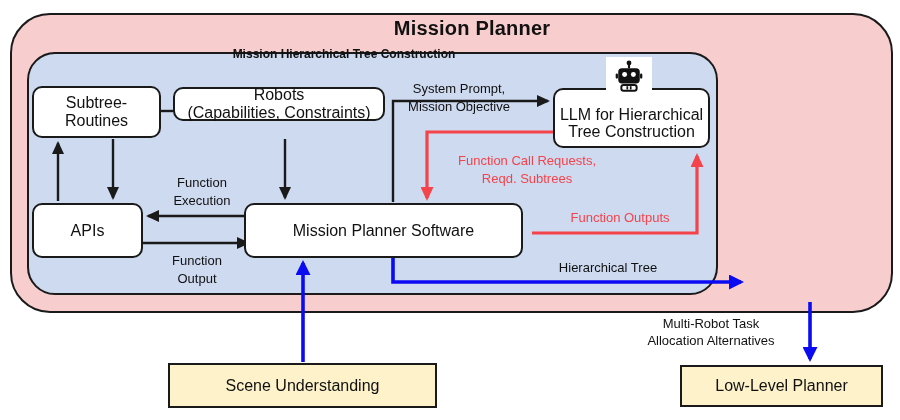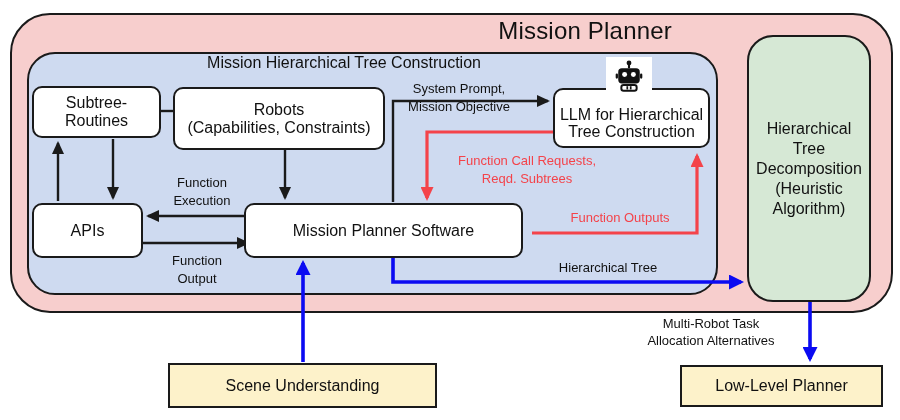--- a/index.html
+++ b/index.html
@@ -11,35 +11,35 @@
   
   .outer-frame{
     left:10px;top:13px;width:883px;height:300px;box-sizing:border-box;
     background:var(--pink);border:2px solid #1a1a1a;border-radius:40px;
   }
   .inner-frame{
     left:27px;top:52px;width:691px;height:243px;box-sizing:border-box;
     background:var(--blue-bg);border:2px solid #1a1a1a;border-radius:28px;
   }
   .title-main{
-    left:272px;top:17px;width:400px;text-align:right;
-    font-size:24px;font-weight:normal;letter-spacing:0.2px;
+    left:272px;top:17px;width:400px;text-align:center;
+    font-size:20px;font-weight:bold;letter-spacing:0.2px;
   }
   .title-inner{
-    left:144px;top:54px;width:400px;text-align:center;
-    font-size:16px;font-weight:normal;
+    left:144px;top:47px;width:400px;text-align:center;
+    font-size:12px;font-weight:bold;
   }
   
   .node{
     box-sizing:border-box;background:#ffffff;border:2px solid #1a1a1a;border-radius:10px;
     display:flex;align-items:center;justify-content:center;text-align:center;
     font-size:16px;line-height:18px;white-space:pre-line;
   }
   .node-subtree{left:32px;top:86px;width:129px;height:52px;}
-  .node-robots{left:173px;top:87px;width:212px;height:63px;}
+  .node-robots{left:173px;top:87px;width:212px;height:34px;}
   .node-llm{left:553px;top:88px;width:157px;height:60px;padding-top:10px;line-height:17px;}
   .node-apis{left:32px;top:203px;width:111px;height:55px;}
   .node-mps{left:244px;top:203px;width:279px;height:55px;}
   .node-green{
     left:747px;top:35px;width:124px;height:267px;border-radius:26px;
     background:var(--green);line-height:20px;
   }
   .node-yellow{background:var(--yellow);border-radius:0;}
   .node-scene{left:168px;top:363px;width:269px;height:45px;}
   .node-llp{left:680px;top:365px;width:203px;height:42px;}
@@ -101,25 +101,20 @@
   </svg>
 
   <div class="abs node node-subtree">Subtree-
 Routines</div>
   <div class="abs node node-robots">Robots
 (Capabilities, Constraints)</div>
   <div class="abs node node-llm">LLM for Hierarchical
 Tree Construction</div>
   <div class="abs node node-apis">APIs</div>
   <div class="abs node node-mps">Mission Planner Software</div>
-  <div class="abs node node-green">Hierarchical
-Tree
-Decomposition
-(Heuristic
-Algorithm)</div>
   <div class="abs node node-yellow node-scene">Scene Understanding</div>
   <div class="abs node node-yellow node-llp">Low-Level Planner</div>
 
   <div class="abs robot-patch">
     <svg width="34" height="34" viewBox="0 0 24 24">
       <circle cx="12" cy="2.1" r="1.7" fill="#111"></circle>
       <rect x="11.25" y="3.2" width="1.5" height="2.6" fill="#111"></rect>
       <rect x="2.6" y="9.6" width="1.6" height="3.6" rx="0.8" fill="#111"></rect>
       <rect x="19.8" y="9.6" width="1.6" height="3.6" rx="0.8" fill="#111"></rect>
       <rect x="4.4" y="5.8" width="15.2" height="10.8" rx="2.6" fill="#111"></rect>

